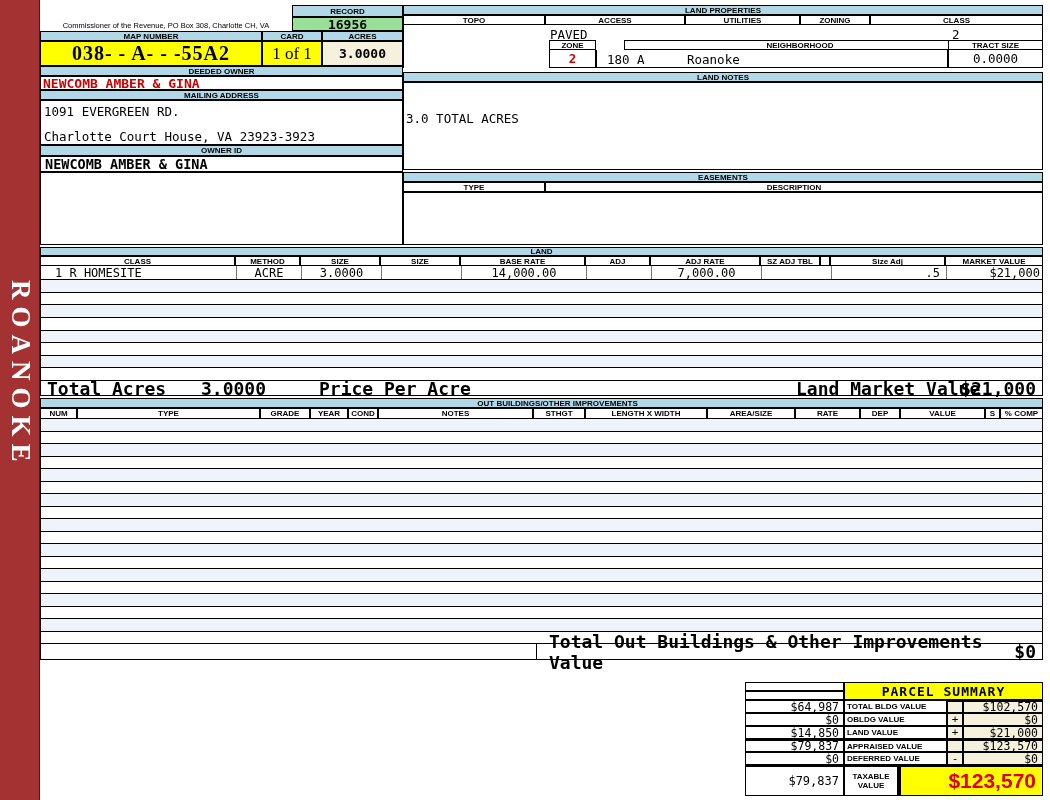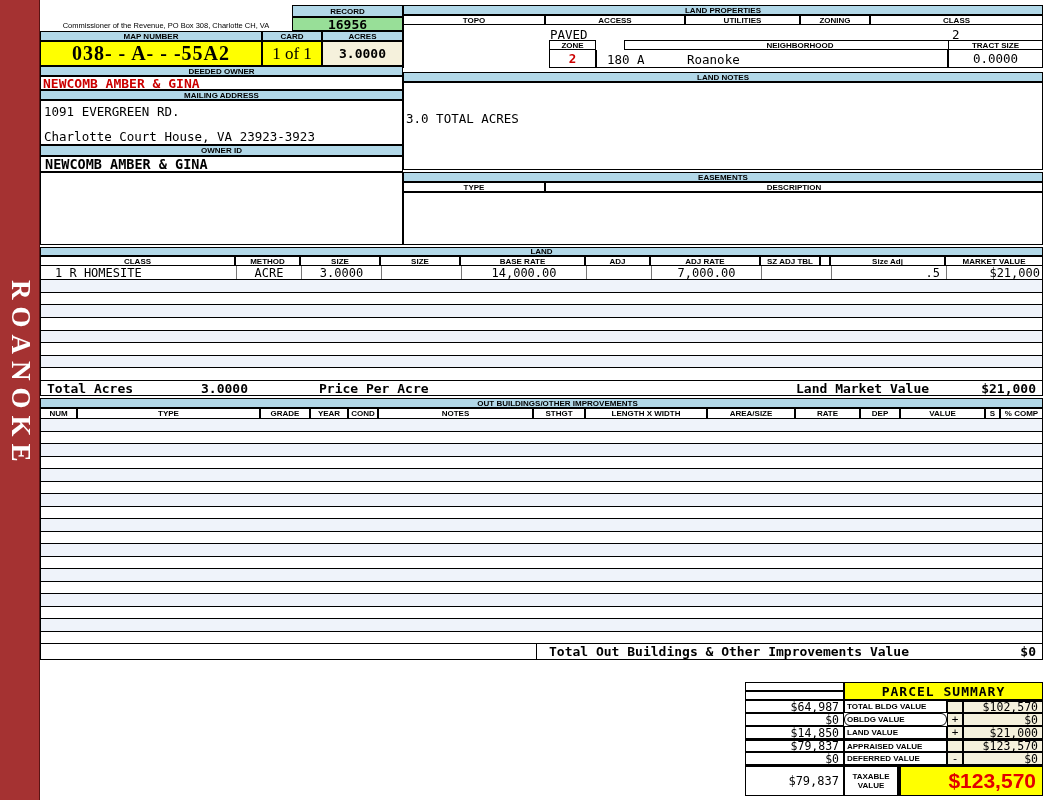--- a/index.html
+++ b/index.html
@@ -62,21 +62,21 @@
     position:absolute; left:0; top:2px; width:252px; text-align:center;
     font-family:"Liberation Serif", serif; font-weight:bold; font-size:18px;
   }
   .commish {
     position:absolute; left:0; top:21px; width:252px; text-align:center;
     font-size:7.5px;
   }
   .serif-lg { font-family:"Liberation Serif", serif; font-weight:bold; font-size:20px; letter-spacing:1px; }
   .serif-md { font-family:"Liberation Serif", serif; font-size:17px; }
   .tot-span { position:absolute; top:0; height:100%; display:flex; align-items:center;
-    font-family:"DejaVu Sans Mono", monospace; font-size:13px; font-weight:bold; }
+    font-family:"DejaVu Sans Mono", monospace; font-size:18px; font-weight:bold; }
   .sum-label { font-size:8px; font-weight:bold; padding-left:2px; justify-content:flex-start; background:#fff; }
   .sum-left { background:#fff; justify-content:flex-end; padding-right:4px;
     font-family:"DejaVu Sans Mono", monospace; font-size:11.5px; }
   .sum-val { background:#F5F1DC; justify-content:flex-end; padding-right:4px;
     font-family:"DejaVu Sans Mono", monospace; font-size:11.5px; }
   .sum-op { background:#F5F1DC; font-family:"DejaVu Sans Mono", monospace; font-size:11px; }
   .big-red { color:#E10000; font-weight:bold; font-size:21px; font-family:"Liberation Sans", sans-serif; }
 </style>
 </head>
 <body>
@@ -259,21 +259,21 @@
     <div class="cell" style="left:0; top:0; width:99px; height:9px; background:#fff;"></div>
     <div class="cell" style="left:0; top:9px; width:99px; height:9px; background:#fff;"></div>
     <div class="cell yellow b" style="left:99px; top:0; width:199px; height:18px; font-family:'DejaVu Sans Mono', monospace; font-size:13px; letter-spacing:1px;">PARCEL SUMMARY</div>
 
     <div class="cell sum-left" style="left:0; top:18px; width:99px; height:13px;">$64,987</div>
     <div class="cell sum-label" style="left:99px; top:18px; width:103px; height:13px;">TOTAL BLDG VALUE</div>
     <div class="cell sum-op thick-top" style="left:202px; top:18px; width:16px; height:13px;"></div>
     <div class="cell sum-val thick-top" style="left:218px; top:18px; width:80px; height:13px;">$102,570</div>
 
     <div class="cell sum-left" style="left:0; top:31px; width:99px; height:13px;">$0</div>
-    <div class="cell sum-label" style="left:99px; top:31px; width:103px; height:13px;border-radius:6px;">OBLDG VALUE</div>
+    <div class="cell sum-label" style="left:99px; top:31px; width:103px; height:13px;">OBLDG VALUE</div>
     <div class="cell sum-op" style="left:202px; top:31px; width:16px; height:13px;">+</div>
     <div class="cell sum-val" style="left:218px; top:31px; width:80px; height:13px;">$0</div>
 
     <div class="cell sum-left" style="left:0; top:44px; width:99px; height:13px;">$14,850</div>
     <div class="cell sum-label" style="left:99px; top:44px; width:103px; height:13px;">LAND VALUE</div>
     <div class="cell sum-op" style="left:202px; top:44px; width:16px; height:13px;">+</div>
     <div class="cell sum-val" style="left:218px; top:44px; width:80px; height:13px;">$21,000</div>
 
     <div class="cell sum-left thick-top" style="left:0; top:57px; width:99px; height:13px;">$79,837</div>
     <div class="cell sum-label thick-top" style="left:99px; top:57px; width:103px; height:13px;">APPRAISED VALUE</div>

